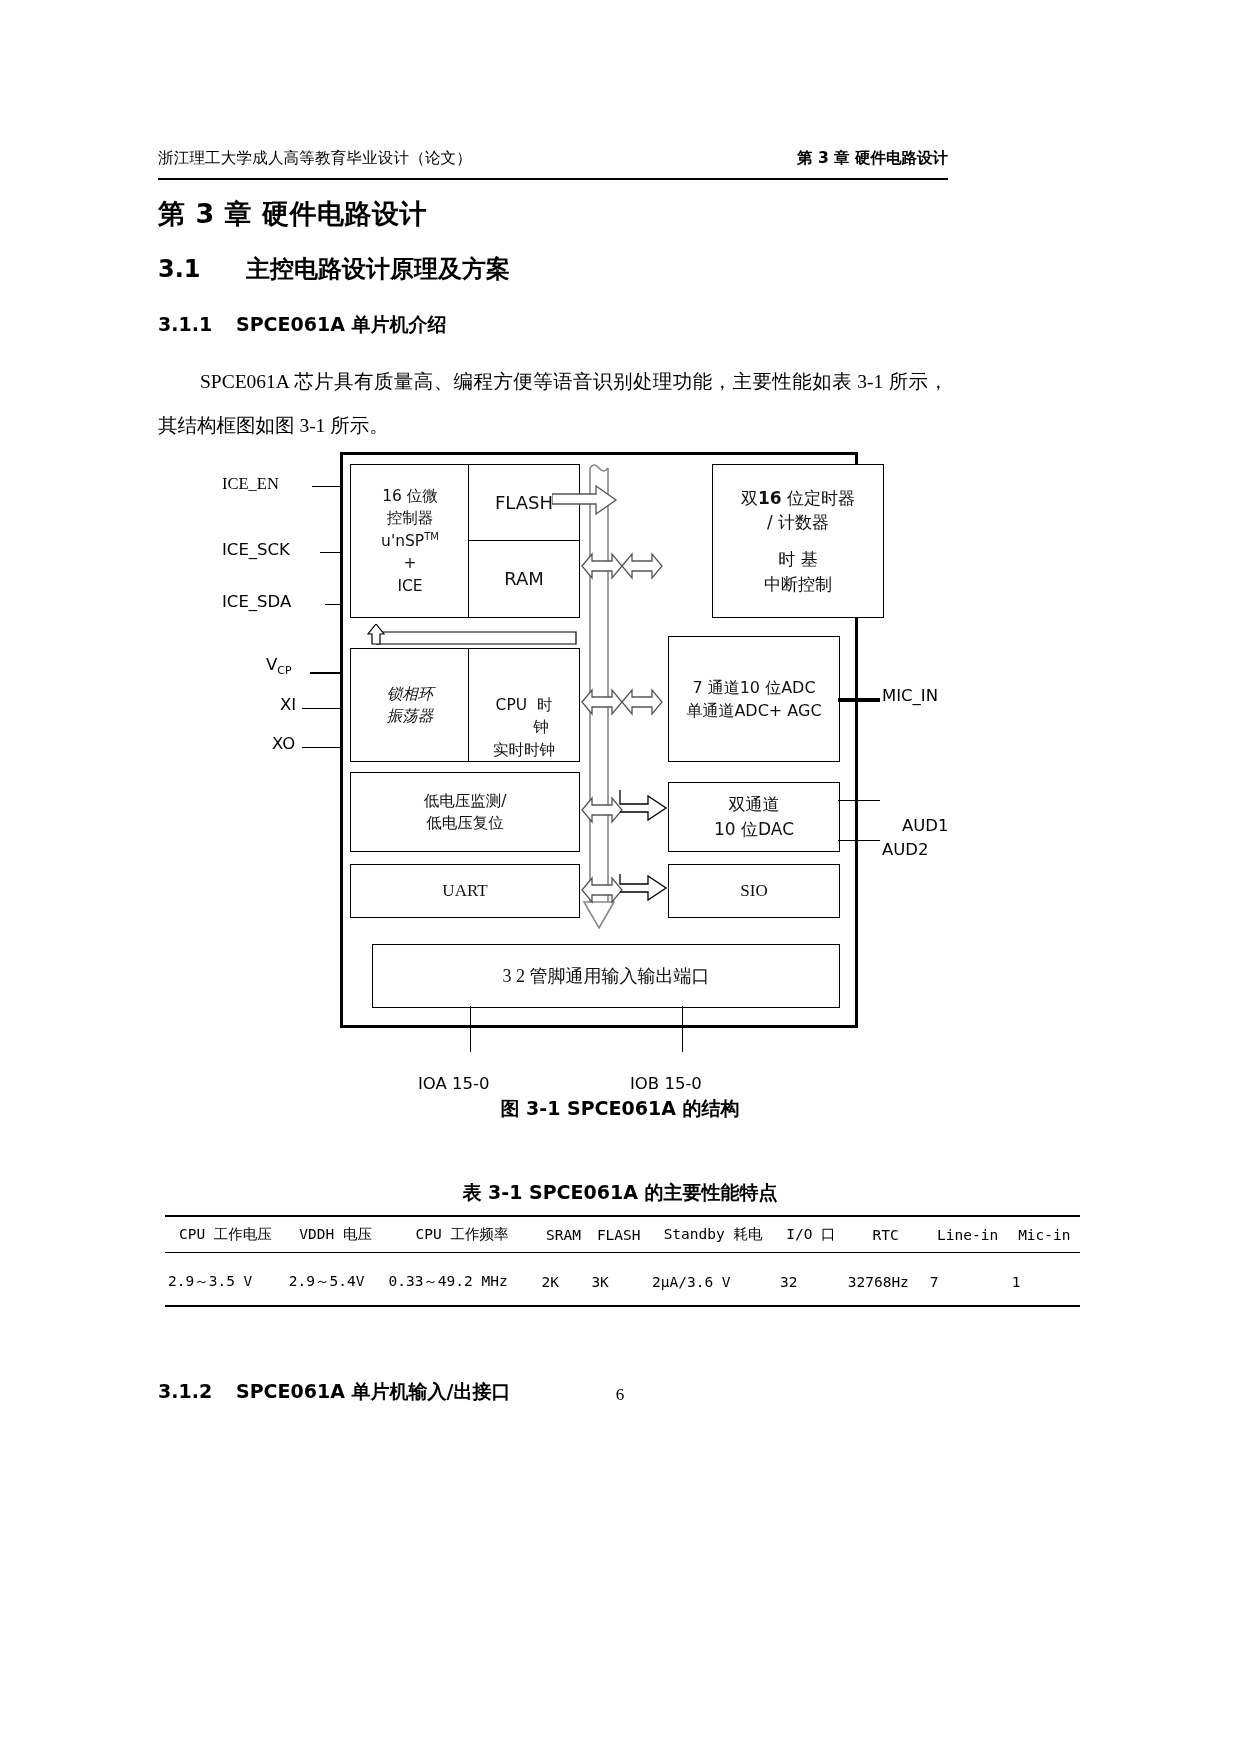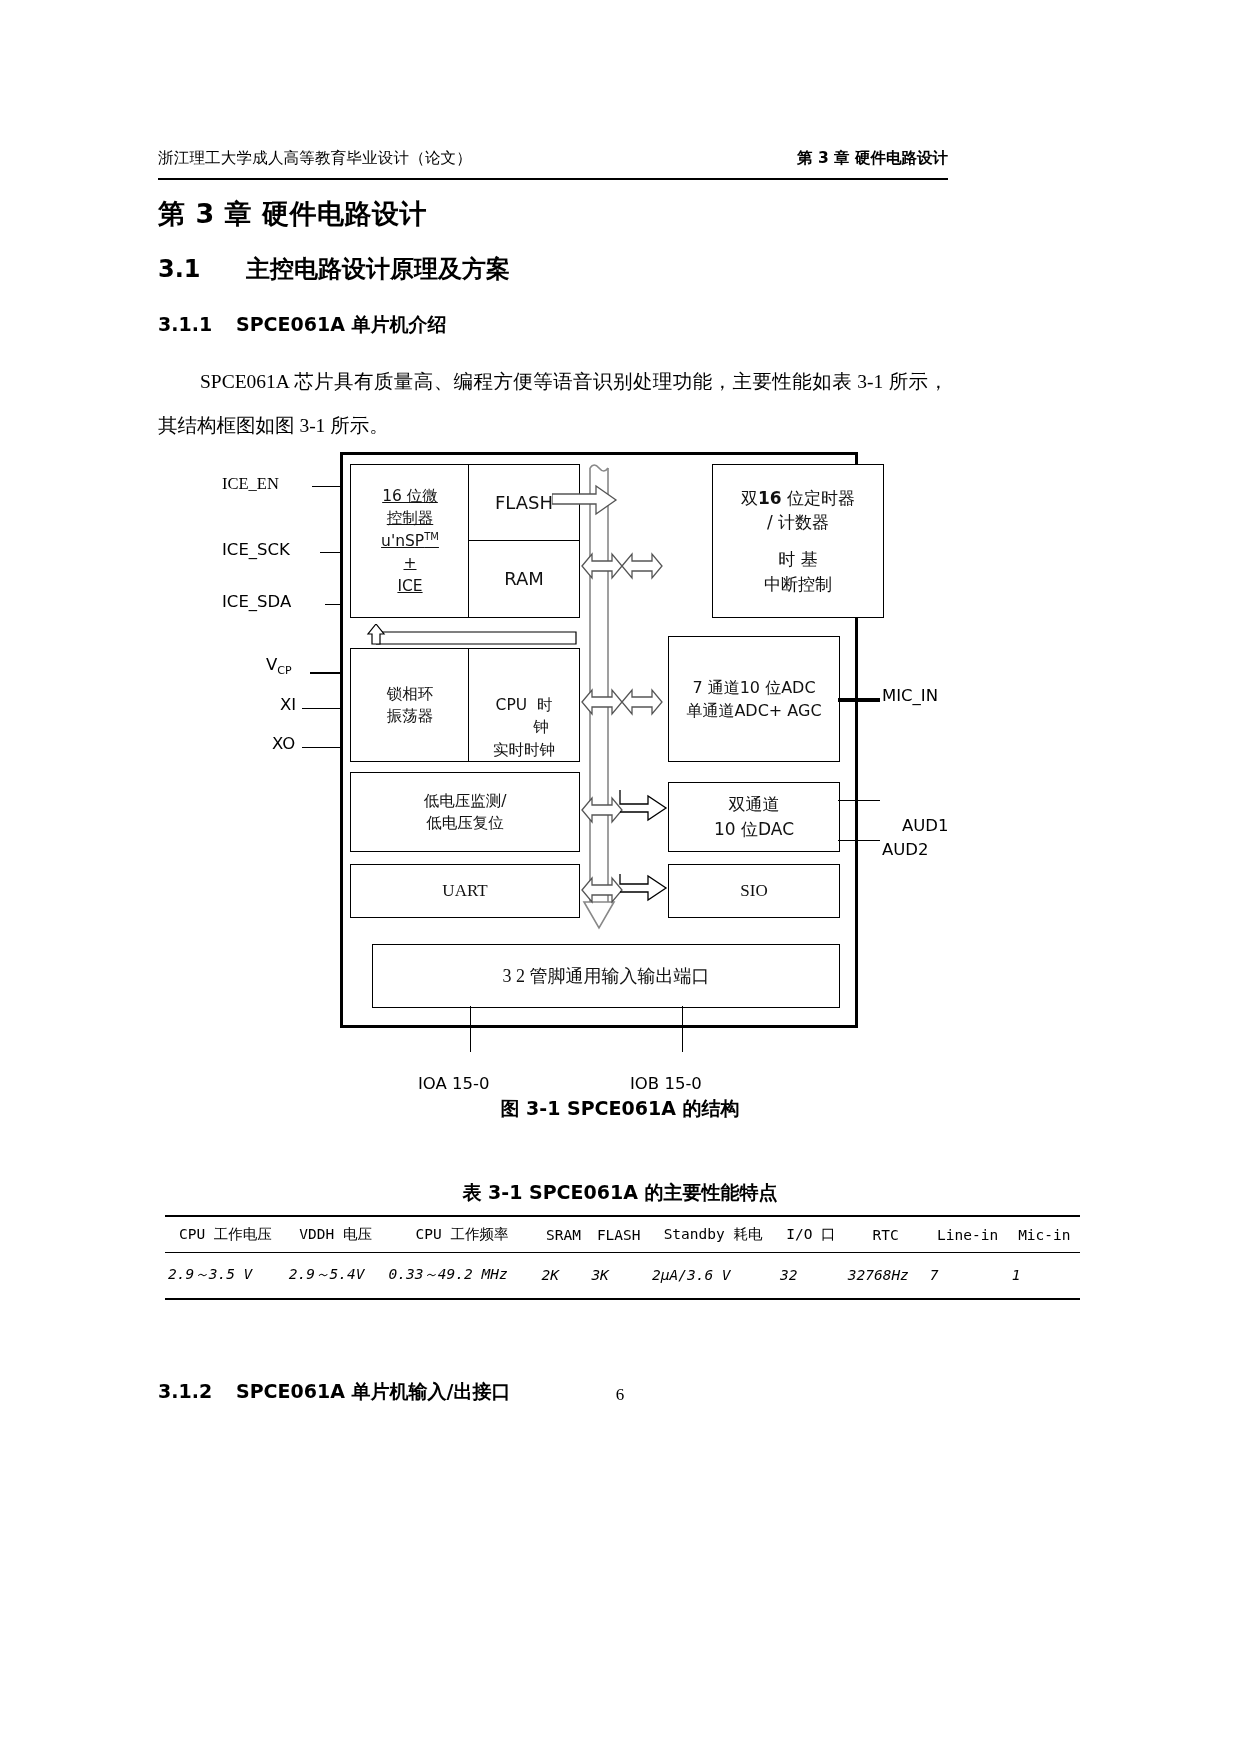--- a/index.html
+++ b/index.html
@@ -67,21 +67,21 @@
 
   
   .tabcap{position:absolute;left:0;top:1180px;width:1240px;text-align:center;
           font-family:"DejaVu Sans",sans-serif;font-weight:bold;font-size:19px;}
   table.perf{position:absolute;left:165px;top:1215px;width:915px;
              border-collapse:collapse;font-family:"DejaVu Sans Mono",monospace;
              font-size:14.5px;}
   table.perf th,table.perf td{padding:8px 3px;white-space:nowrap;
              font-weight:normal;}
   table.perf thead th{border-top:2.2px solid #000;border-bottom:1.2px solid #000;}
-  table.perf tbody td{border-bottom:2.2px solid #000;padding-top:12px;padding-bottom:14px;font-style:italic;}
+  table.perf tbody td{border-bottom:2.2px solid #000;padding-top:19px;padding-bottom:14px;}
 
   .pagenum{position:absolute;left:0;top:1385px;width:1240px;text-align:center;
            font-family:"Liberation Serif",serif;font-size:17px;}
 </style>
 </head>
 <body>
 
 <div class="page">
 
   <div class="rh">
@@ -117,21 +117,21 @@
     <div class="pinline thick" style="left:88px;top:220px;width:42px;"></div>
 
     <div class="pin" style="left:58px;top:243px;">XI</div>
     <div class="pinline" style="left:80px;top:256px;width:50px;"></div>
 
     <div class="pin" style="left:50px;top:282px;">XO</div>
     <div class="pinline" style="left:80px;top:295px;width:50px;"></div>
 
     <div class="chip"></div>
 
-    <div class="blk" style="left:128px;top:12px;width:118px;height:152px;text-decoration:underline;">
+    <div class="blk" style="left:128px;top:12px;width:118px;height:152px;">
       <div>16  位微</div>
       <div>控制器</div>
       <div><span>u'nSP</span><sup style="font-size:10px">TM</sup></div>
       <div>+</div>
       <div>ICE</div>
     </div>
 
     <div class="blk" style="left:246px;top:12px;width:110px;height:76px;font-size:18px;">
       <div>FLASH</div>
     </div>
@@ -140,21 +140,21 @@
       <div>RAM</div>
     </div>
 
     <div style="position:absolute;left:140px;top:172px;width:216px;height:22px;">
       <svg width="216" height="22" viewBox="0 0 216 22">
         <path d="M14 20 L214 20 L214 8 L14 8" fill="none" stroke="#000" stroke-width="1.2"></path>
         <path d="M8 0 L16 10 L12 10 L12 20 L4 20 L4 10 L0 10 Z" transform="translate(6,0)" fill="#fff" stroke="#000" stroke-width="1.2"></path>
       </svg>
     </div>
 
-    <div class="blk" style="left:128px;top:196px;width:118px;height:112px;">
+    <div class="blk" style="left:128px;top:196px;width:118px;height:112px;font-style:italic;">
       <div>锁相环</div>
       <div>振荡器</div>
     </div>
 
     <div class="blk" style="left:246px;top:196px;width:110px;height:112px;justify-content:flex-end;">
       <div><span>CPU</span>&nbsp;&nbsp;<span>时</span></div>
       <div style="margin-left:34px">钟</div>
       <div>实时时钟</div>
     </div>
 

